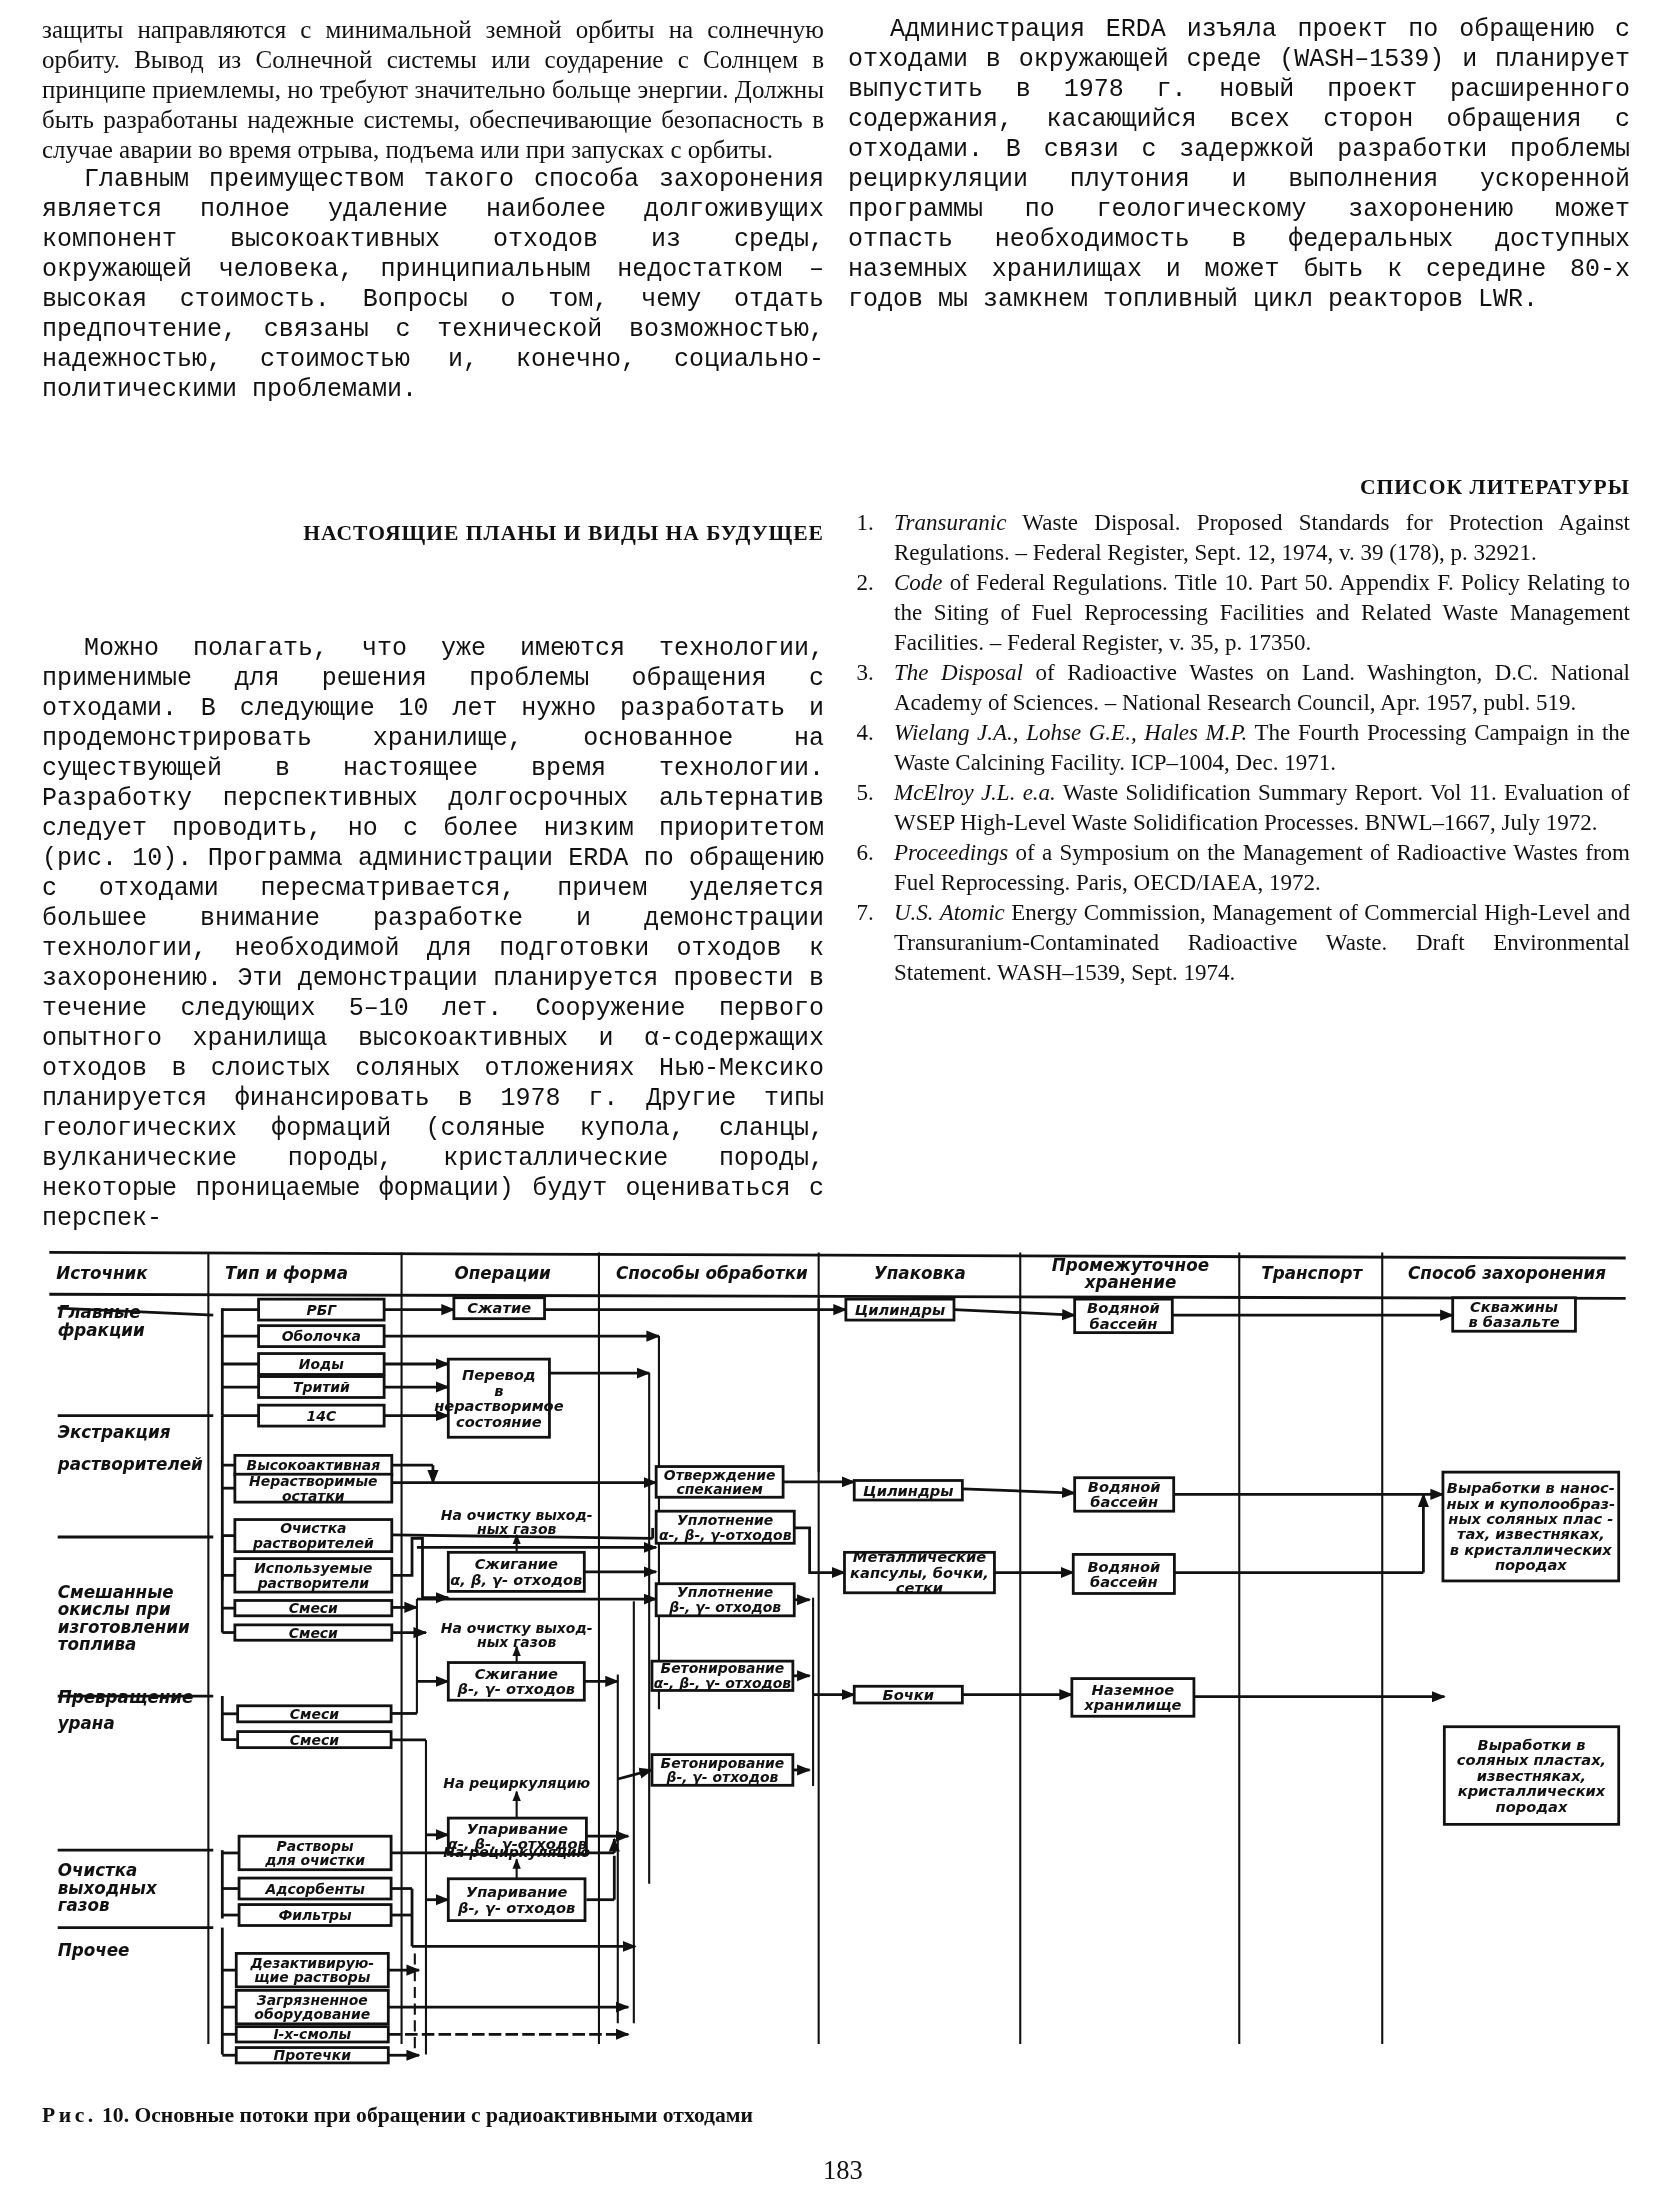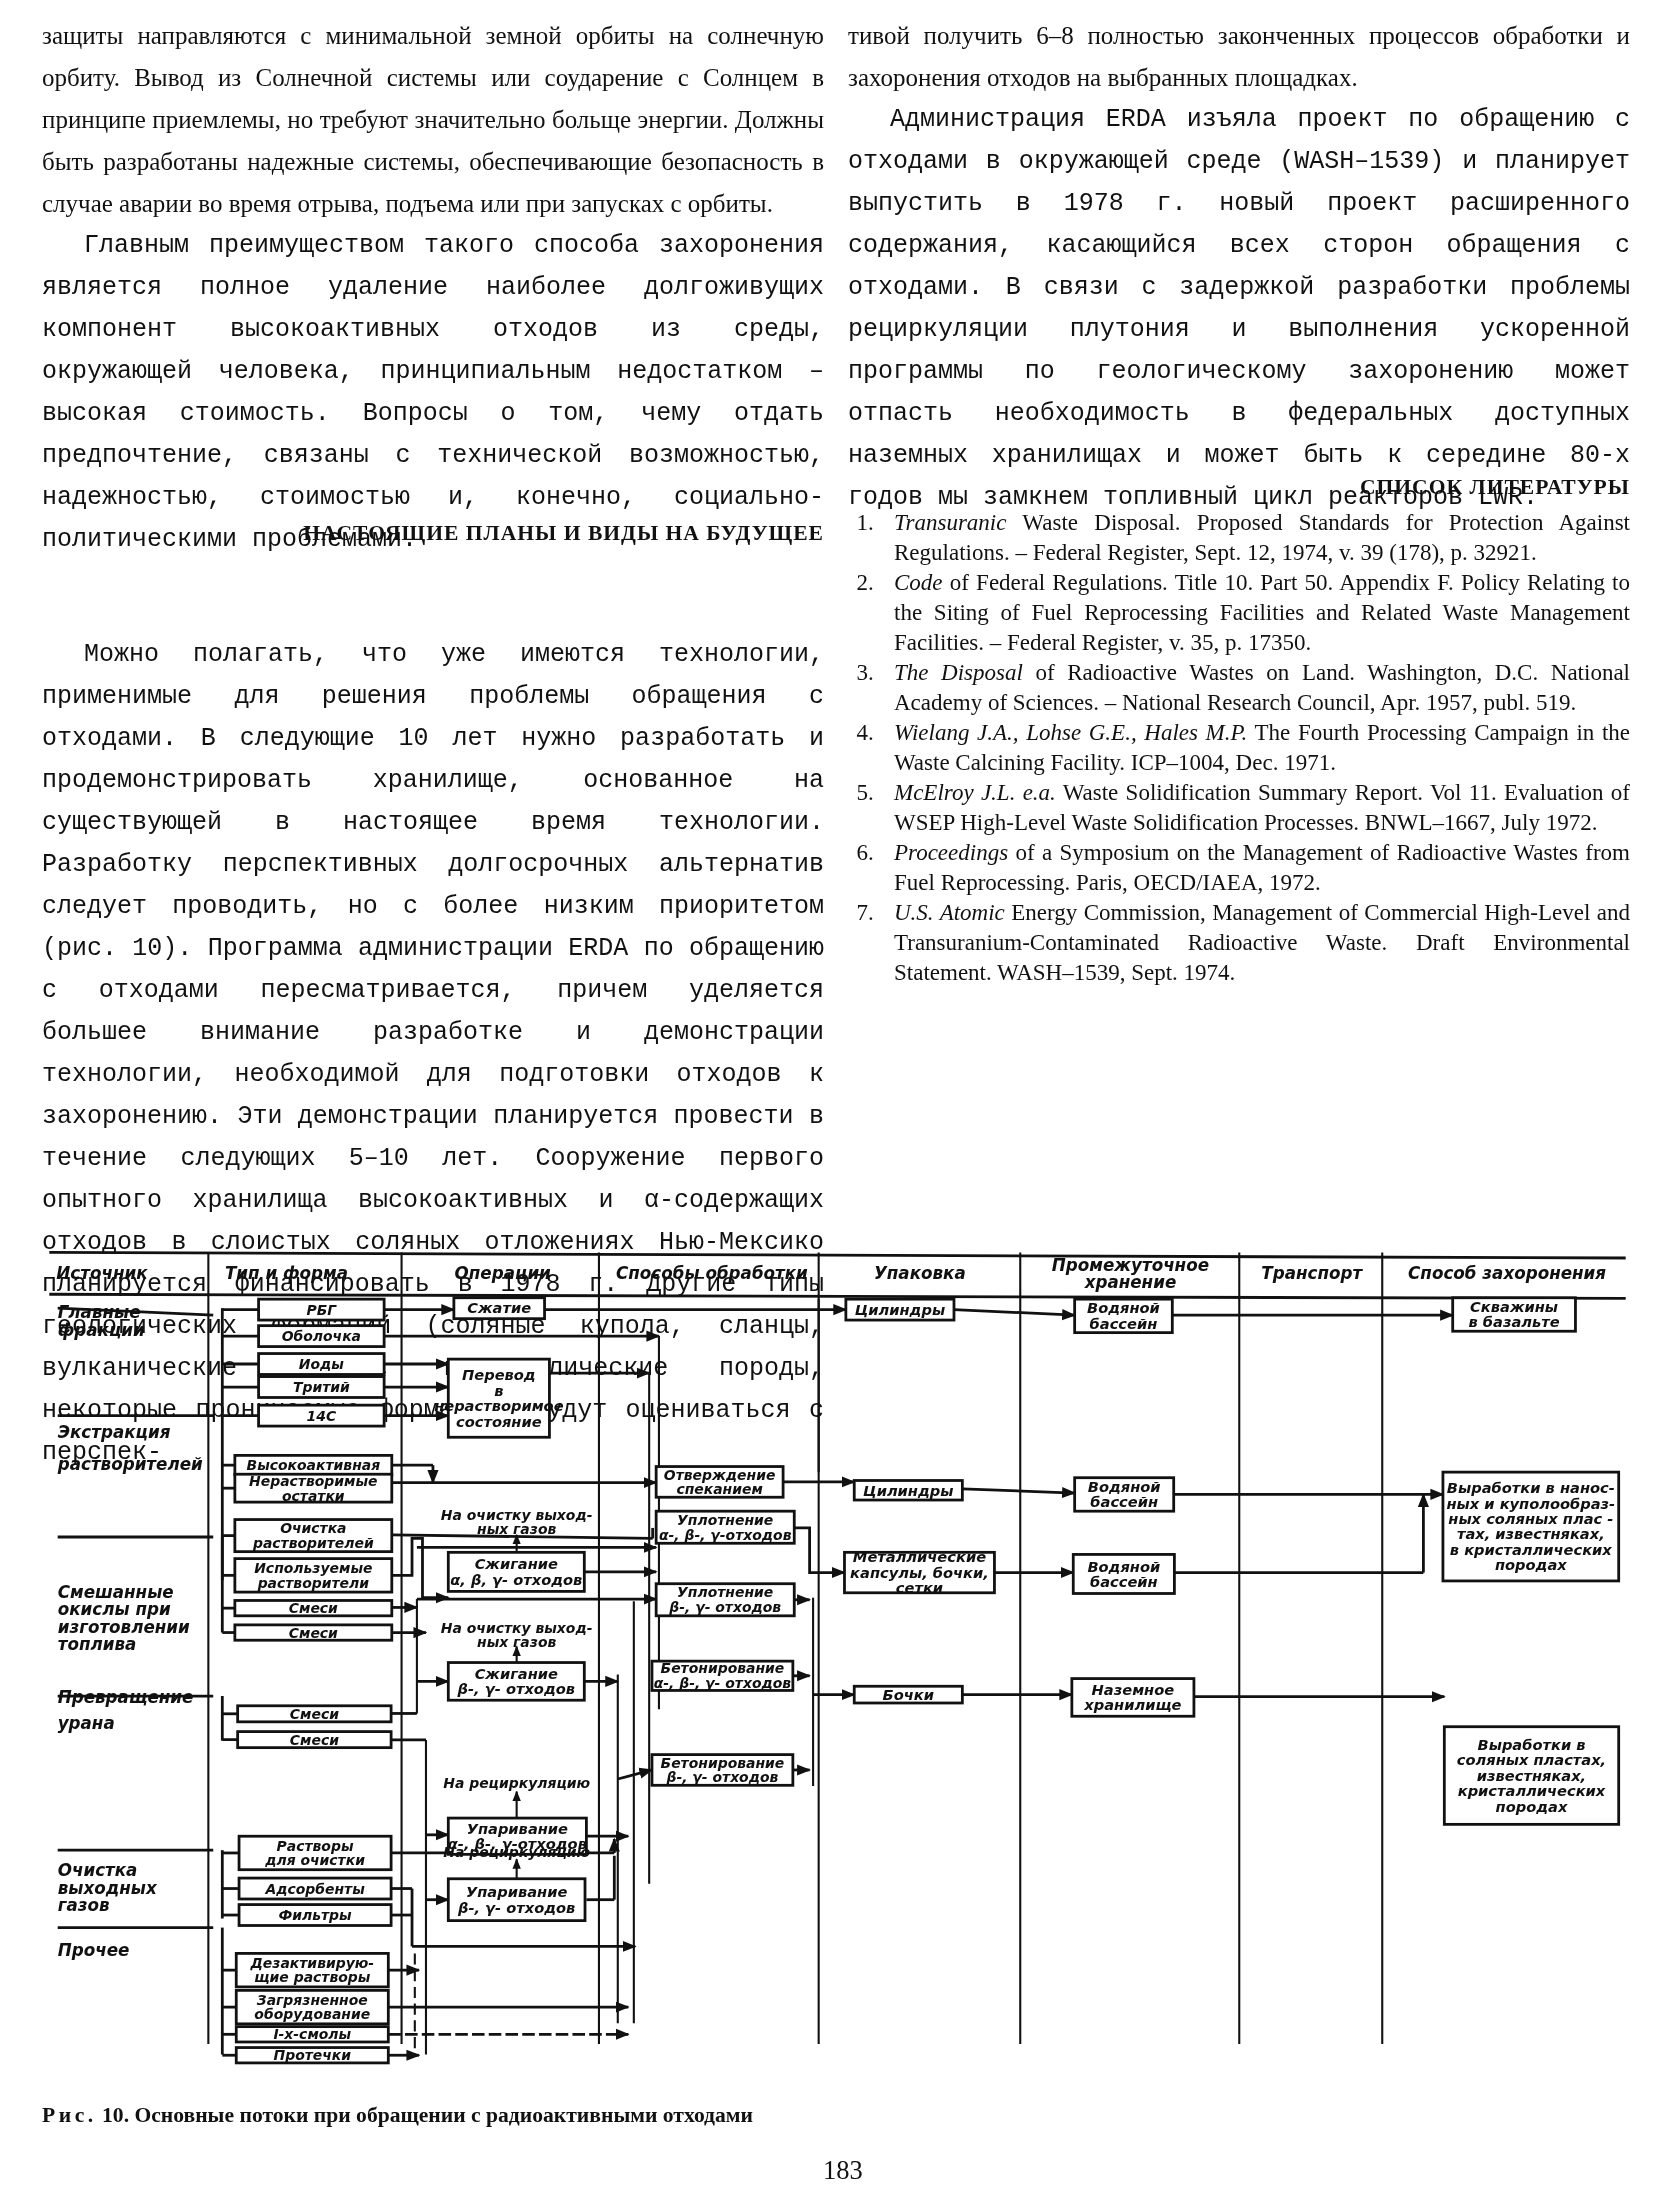--- a/index.html
+++ b/index.html
@@ -1,17 +1,17 @@
 <!DOCTYPE html>
 <html style="font-size:11px"><head>
 <meta charset="utf-8">
 <style>
   html, body { margin:0; padding:0; background:#ffffff; }
   body { width:1675px; height:2205px; position:relative; overflow:hidden; color:#111; font-family:"Liberation Serif","DejaVu Serif",serif; }
-  .col { position:absolute; font-size:25px; line-height:42px; text-align:justify; }
+  .col { position:absolute; font-size:25px; line-height:30px; text-align:justify; }
   .col p { margin:0; text-indent:0; }
   .col p.ind { text-indent:42px;font-family:Liberation Mono, monospace; }
   #col-left-top { left:42px; top:15.4px; width:782px; }
   #col-right-top { left:848px; top:15.4px; width:782px; }
   .heading { position:absolute; font-family:"Liberation Serif",serif; font-weight:bold; font-size:21.6px; letter-spacing:1px; text-align:right; }
   #h-plans { left:42px; top:521px; width:782px; }
   #h-refs { left:848px; top:475px; width:782px; }
   #col-left-mid { left:42px; top:634px; width:782px; }
   .refs { position:absolute; left:848px; top:508px; width:782px; font-size:23px; line-height:30px; }
   .ref { position:relative; padding-left:46px; text-align:justify; }
@@ -31,21 +31,20 @@
   <p class="ind">Главным преимуществом такого способа захоронения является полное удаление наиболее долгоживущих компонент высокоактивных отходов из среды, окружающей человека, принципиальным недостатком – высокая стоимость. Вопросы о том, чему отдать предпочтение, связаны с технической возможностью, надежностью, стоимостью и, конечно, социально-политическими проблемами.</p>
 </div>
 
 <div class="heading" id="h-plans">НАСТОЯЩИЕ ПЛАНЫ И ВИДЫ НА БУДУЩЕЕ</div>
 
 <div class="col" id="col-left-mid">
   <p class="ind">Можно полагать, что уже имеются технологии, применимые для решения проблемы обращения с отходами. В следующие 10 лет нужно разработать и продемонстрировать хранилище, основанное на существующей в настоящее время технологии. Разработку перспективных долгосрочных альтернатив следует проводить, но с более низким приоритетом (рис. 10). Программа администрации ERDA по обращению с отходами пересматривается, причем уделяется большее внимание разработке и демонстрации технологии, необходимой для подготовки отходов к захоронению. Эти демонстрации планируется провести в течение следующих 5–10 лет. Сооружение первого опытного хранилища высокоактивных и α-содержащих отходов в слоистых соляных отложениях Нью-Мексико планируется финансировать в 1978 г. Другие типы геологических формаций (соляные купола, сланцы, вулканические породы, кристаллические породы, некоторые проницаемые формации) будут оцениваться с перспек-</p>
 </div>
 
 <div class="col" id="col-right-top">
-  <p>тивой получить 6–8 полностью законченных процессов обработки и захоронения отходов на выбранных площадках.</p>
   <p class="ind">Администрация ERDA изъяла проект по обращению с отходами в окружающей среде (WASH–1539) и планирует выпустить в 1978 г. новый проект расширенного содержания, касающийся всех сторон обращения с отходами. В связи с задержкой разработки проблемы рециркуляции плутония и выполнения ускоренной программы по геологическому захоронению может отпасть необходимость в федеральных доступных наземных хранилищах и может быть к середине 80-х годов мы замкнем топливный цикл реакторов LWR.</p>
 </div>
 
 <div class="heading" id="h-refs">СПИСОК ЛИТЕРАТУРЫ</div>
 
 <div class="refs" id="refs">
   <div class="ref"><span class="num">1.</span><i>Transuranic</i><span> Waste Disposal. Proposed Standards for Protection Against Regulations. – Federal Register, Sept. 12, 1974, v. 39 (178), p. 32921.</span></div>
   <div class="ref"><span class="num">2.</span><i>Code</i><span> of Federal Regulations. Title 10. Part 50. Appendix F. Policy Relating to the Siting of Fuel Reprocessing Facilities and Related Waste Management Facilities. – Federal Register, v. 35, p. 17350.</span></div>
   <div class="ref"><span class="num">3.</span><i>The Disposal</i><span> of Radioactive Wastes on Land. Washington, D.C. National Academy of Sciences. – National Research Council, Apr. 1957, publ. 519.</span></div>
   <div class="ref"><span class="num">4.</span><i>Wielang J.A., Lohse G.E., Hales M.P.</i><span> The Fourth Processing Campaign in the Waste Calcining Facility. ICP–1004, Dec. 1971.</span></div>

